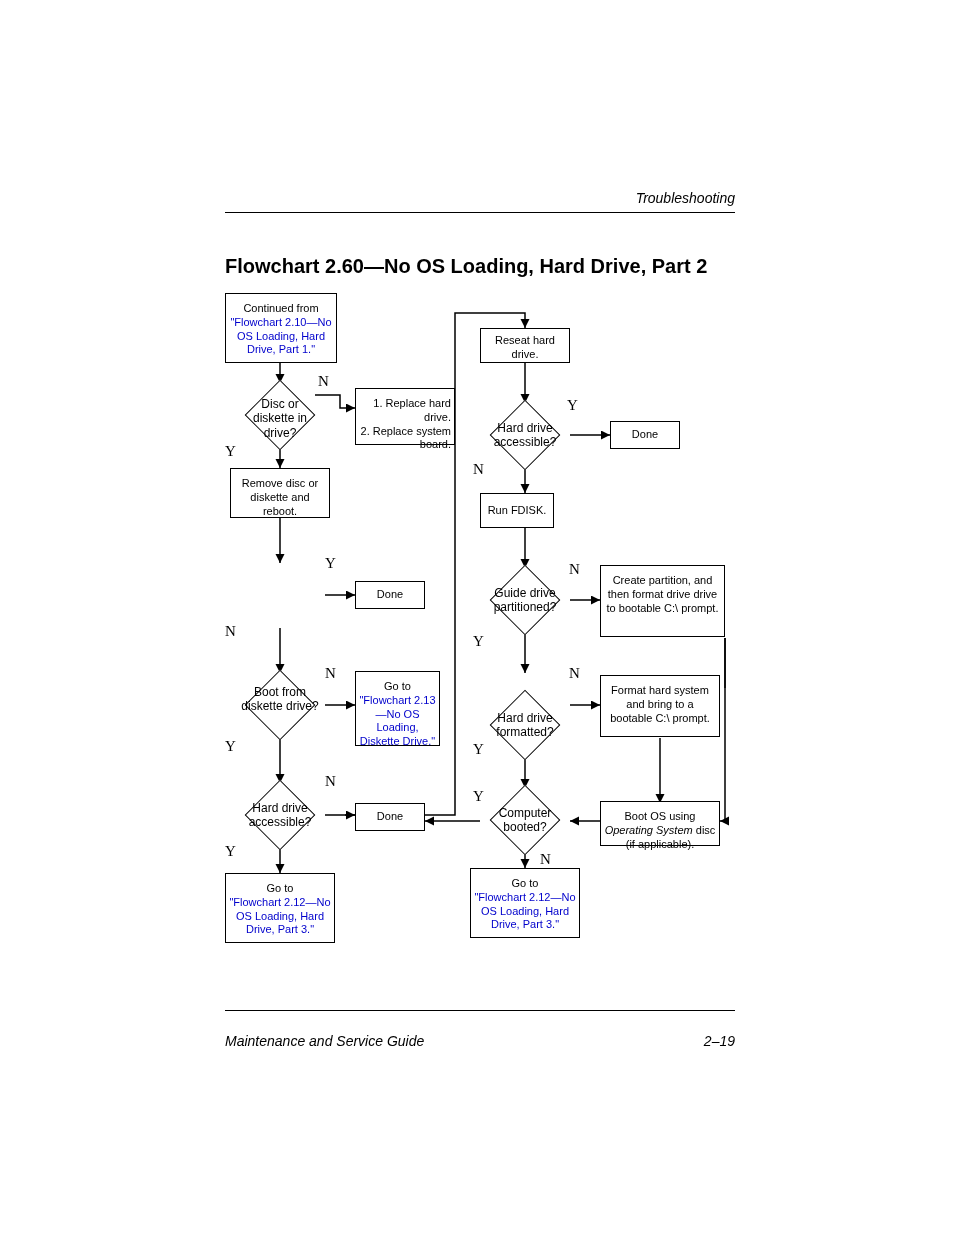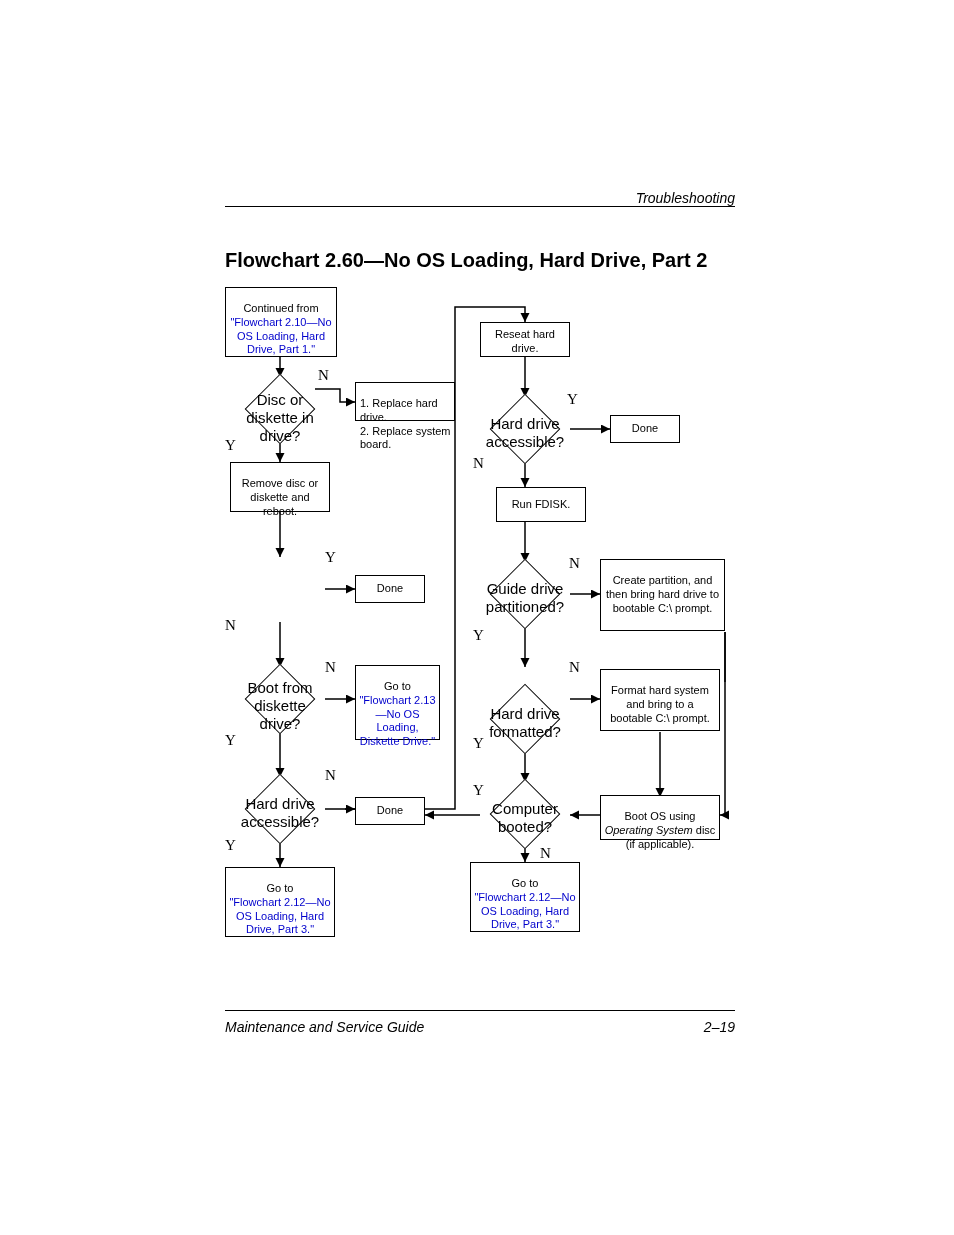--- a/index.html
+++ b/index.html
@@ -15,20 +15,21 @@
     position: absolute;
     top: 190px;
     left: 225px;
     width: 510px;
   }
   .header-right {
     text-align: right;
     font-style: italic;
     font-size: 14px;
     border-bottom: 1px solid #000;
+    padding-bottom: 6px;
     margin-bottom: 40px;
   }
   h1.title {
     font-family: Arial, Helvetica, sans-serif;
     font-weight: bold;
     font-size: 20px;
     margin: 0 0 14px 0;
     line-height: 1.3;
   }
   .chart {
@@ -36,36 +37,36 @@
     width: 510px;
     height: 680px;
   }
   .box {
     position: absolute;
     border: 1.5px solid #000;
     background: #fff;
     font-size: 11px;
     text-align: center;
     line-height: 1.25;
-    padding: 14px 3px;
+    padding: 8px 3px;
     box-sizing: border-box;
     z-index: 3;
   }
   .box a, .link { color: #0000cc; text-decoration: none; }
   .diamond-wrap { position: absolute; z-index: 3; }
   .diamond {
     position: absolute;
     border: 1.5px solid #000;
     background: #fff;
     transform: rotate(45deg);
     box-sizing: border-box;
   }
   .diamond-label {
     position: absolute;
-    font-size: 15px;
+    font-size: 12px;
     text-align: center;
     line-height: 1.2;
     z-index: 4;
     width: 100%;
   }
   .yn {
     position: absolute;
     font-family: "Times New Roman", serif;
     font-size: 15px;
     z-index: 5;
@@ -75,21 +76,21 @@
     top: 0; left: 0;
     width: 510px; height: 680px;
     z-index: 1;
   }
   .footer {
     position: absolute;
     top: 1010px;
     left: 225px;
     width: 510px;
     border-top: 1px solid #000;
-    padding-top: 8px;
+    padding-top: 22px;
     font-size: 14px;
     font-style: italic;
   }
   .footer .pg { float: right; }
   .italic { font-style: italic; }
 </style>
 </head>
 <body>
 
 <div class="page">
@@ -153,21 +154,21 @@
       <a class="link">"Flowchart 2.10—No OS Loading, Hard Drive, Part 1."</a>
     </div>
 
     <div class="diamond-wrap" style="left:20px;top:90px;width:70px;height:65px">
       <div class="diamond" style="left:10px;top:7px;width:50px;height:50px"></div>
       <div class="diamond-label" style="top:14px">Disc or diskette in drive?</div>
     </div>
     <div class="yn" style="left:93px;top:80px">N</div>
     <div class="yn" style="left:0px;top:150px">Y</div>
 
-    <div class="box" style="left:130px;top:95px;width:100px;height:39px;text-align:left;padding-left:4px;white-space:pre-line">1. Replace hard drive.
+    <div class="box" style="left:130px;top:95px;width:100px;height:57px;text-align:right;padding-left:4px;white-space:pre-line">1. Replace hard drive.
 2. Replace system board.</div>
 
     <div class="box" style="left:5px;top:175px;width:100px;height:50px">Remove disc or diskette and reboot.</div>
 
     <div class="yn" style="left:100px;top:262px">Y</div>
     <div class="yn" style="left:0px;top:330px">N</div>
 
     <div class="box" style="left:130px;top:288px;width:70px;height:28px;padding-top:6px">Done</div>
 
     <div class="diamond-wrap" style="left:10px;top:380px;width:90px;height:65px">
@@ -200,30 +201,30 @@
 
     <div class="diamond-wrap" style="left:255px;top:110px;width:90px;height:65px">
       <div class="diamond" style="left:20px;top:7px;width:50px;height:50px"></div>
       <div class="diamond-label" style="top:18px">Hard drive accessible?</div>
     </div>
     <div class="yn" style="left:342px;top:104px">Y</div>
     <div class="yn" style="left:248px;top:168px">N</div>
 
     <div class="box" style="left:385px;top:128px;width:70px;height:28px;padding-top:6px">Done</div>
 
-    <div class="box" style="left:271px;top:200px;width:90px;height:35px;padding-top:10px">Run FDISK.</div>
+    <div class="box" style="left:255px;top:200px;width:74px;height:35px;padding-top:10px">Run FDISK.</div>
 
     <div class="diamond-wrap" style="left:255px;top:275px;width:90px;height:65px">
       <div class="diamond" style="left:20px;top:7px;width:50px;height:50px"></div>
       <div class="diamond-label" style="top:18px">Guide drive partitioned?</div>
     </div>
     <div class="yn" style="left:344px;top:268px">N</div>
     <div class="yn" style="left:248px;top:340px">Y</div>
 
-    <div class="box" style="left:375px;top:272px;width:125px;height:72px">Create partition, and then bring hard drive to bootable C:\ prompt.</div>
+    <div class="box" style="left:375px;top:272px;width:125px;height:72px">Create partition, and then format drive drive to bootable C:\ prompt.</div>
 
     <div class="diamond-wrap" style="left:255px;top:400px;width:90px;height:65px">
       <div class="diamond" style="left:20px;top:7px;width:50px;height:50px"></div>
       <div class="diamond-label" style="top:18px">Hard drive formatted?</div>
     </div>
     <div class="yn" style="left:344px;top:372px">N</div>
     <div class="yn" style="left:248px;top:448px">Y</div>
 
     <div class="box" style="left:375px;top:382px;width:120px;height:62px">Format hard system and bring to a bootable C:\ prompt.</div>
 

